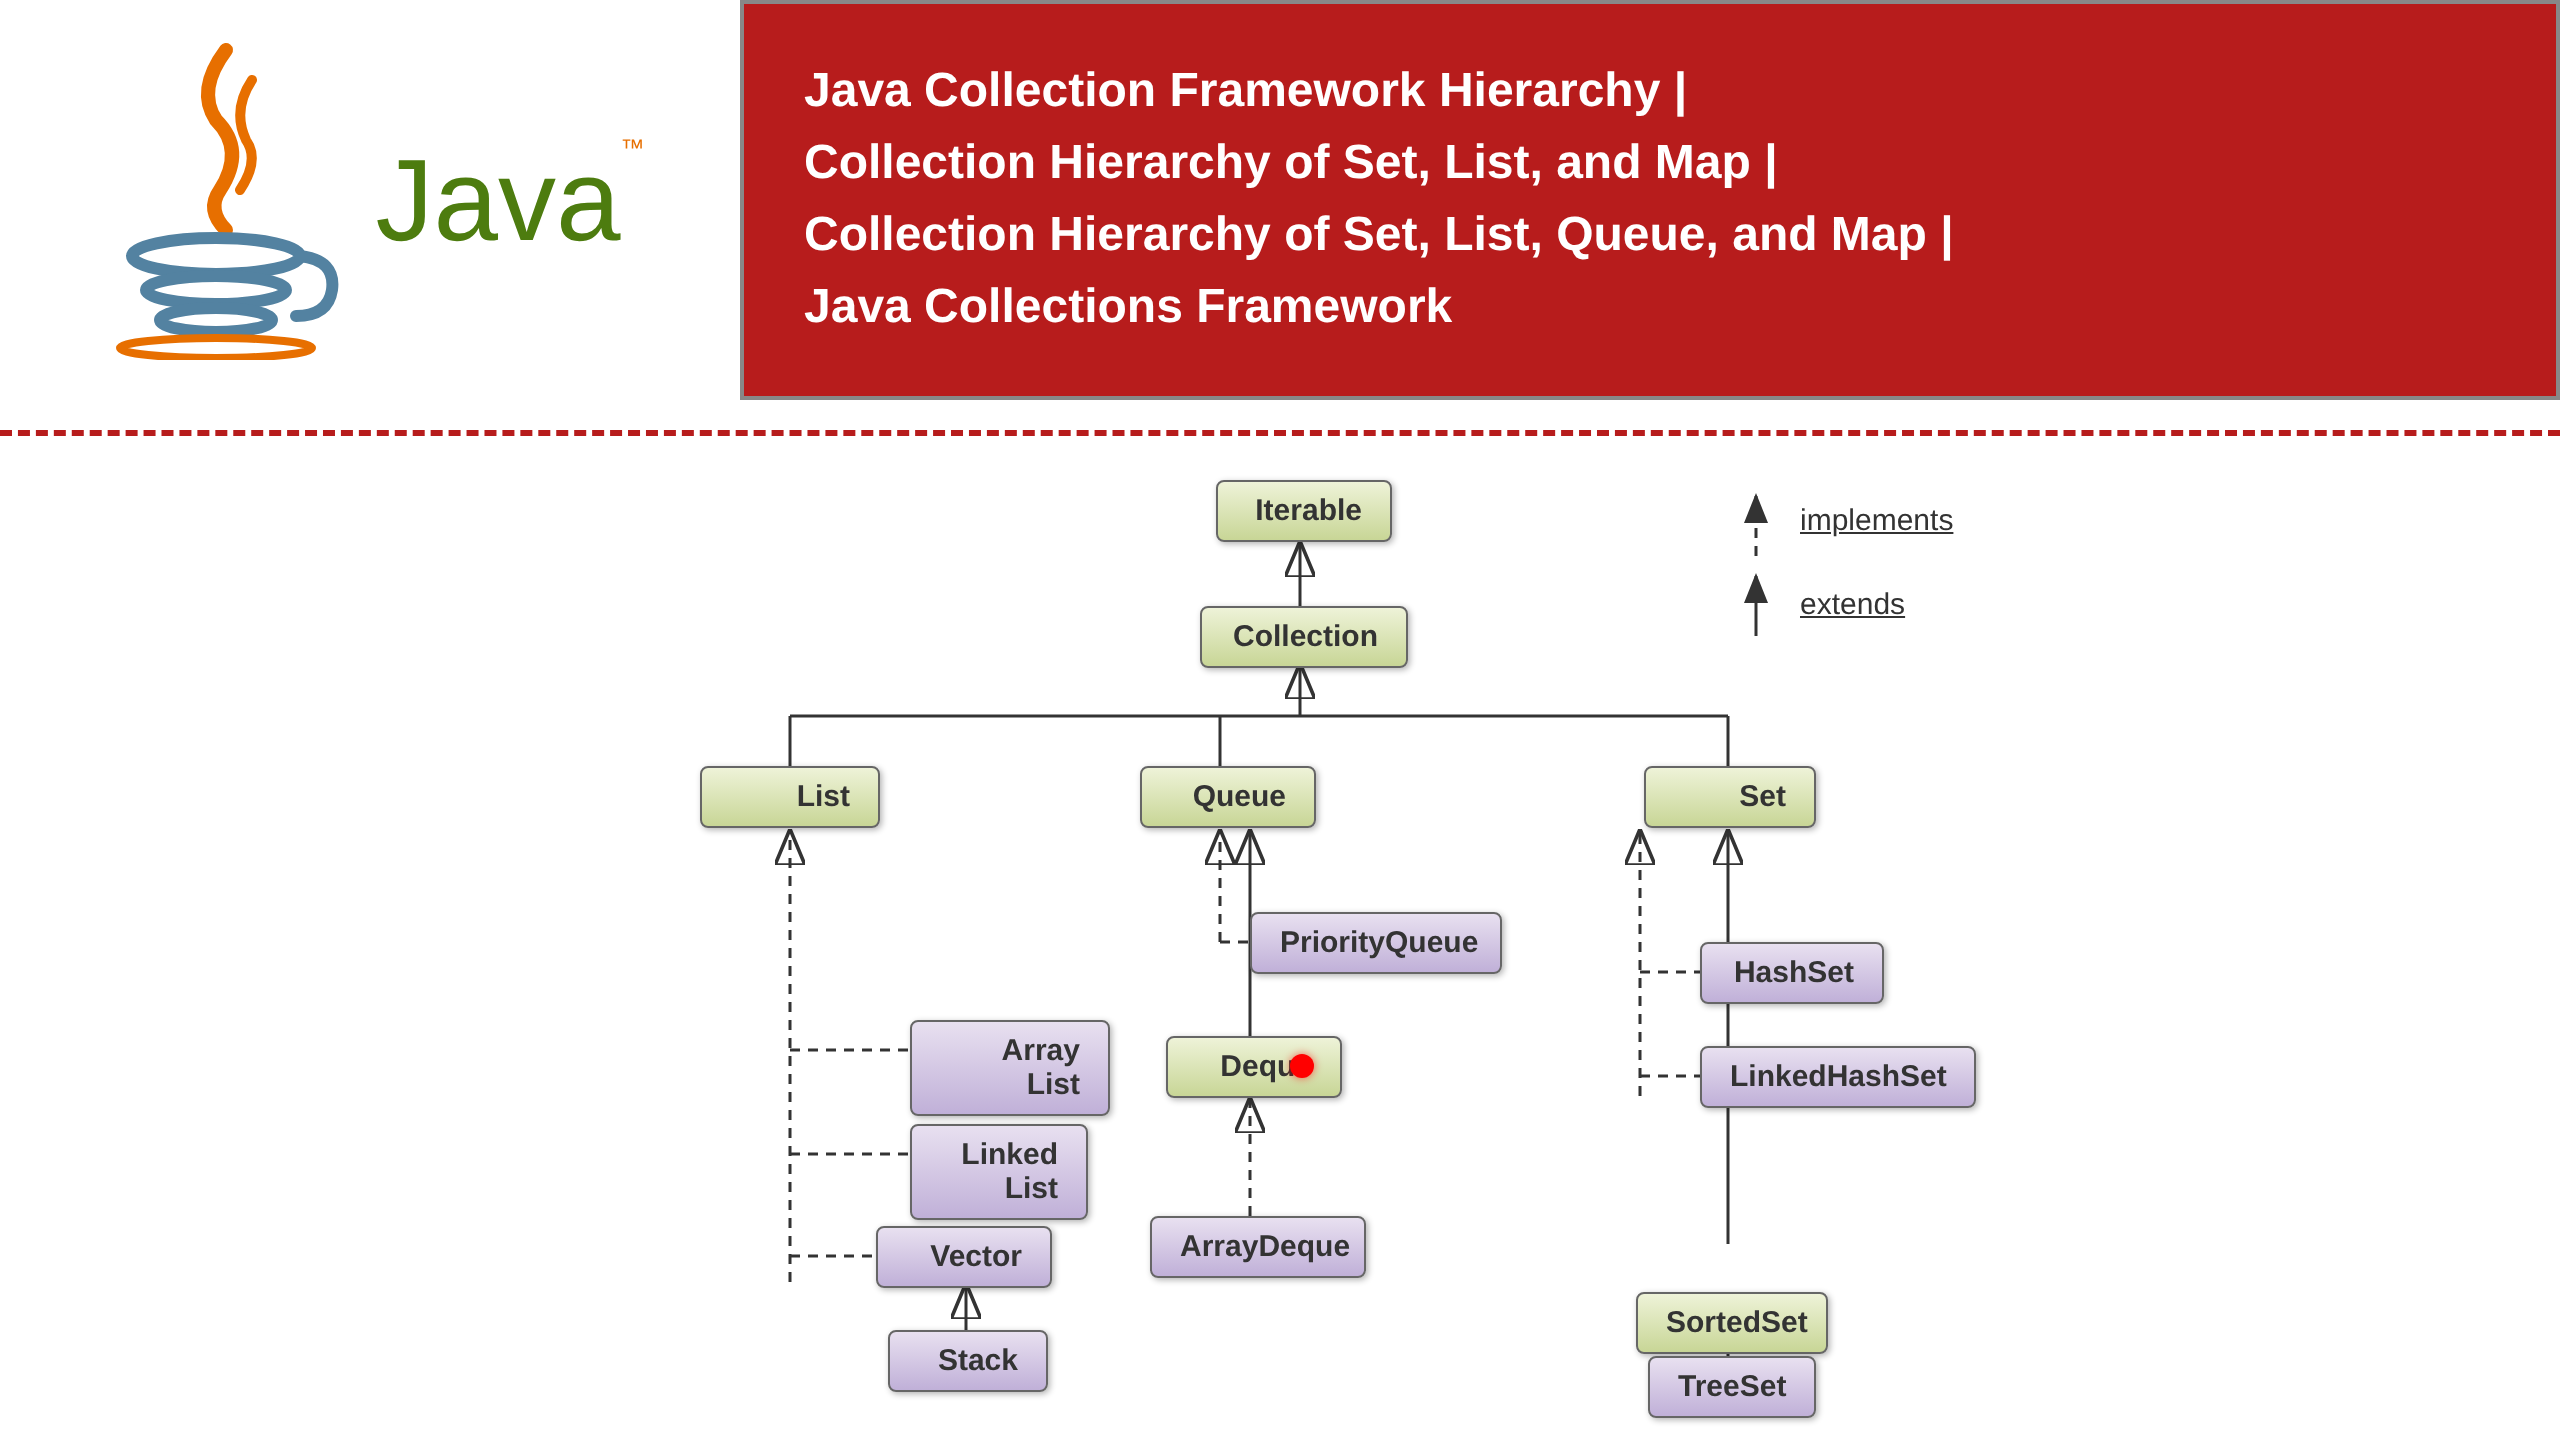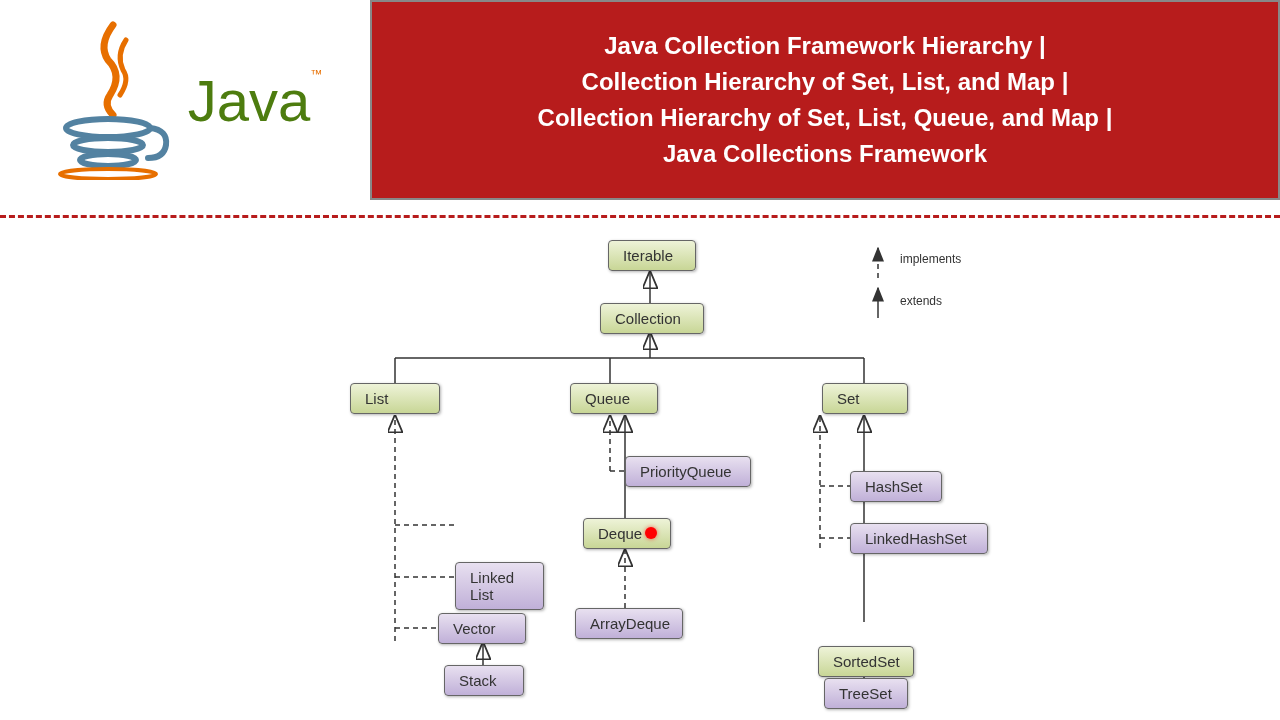--- a/index.html
+++ b/index.html
@@ -4,32 +4,32 @@
 <style>
   * { box-sizing: border-box; margin: 0; padding: 0; }
   body { width: 1280px; height: 720px; background: #fff; font-family: Arial, sans-serif; position: relative; overflow: hidden; }
   
   .header { display: flex; align-items: stretch; height: 200px; }
   .logo-section { width: 370px; display: flex; align-items: center; justify-content: center; gap: 10px; padding: 10px; }
   .java-logo { width: 130px; height: 160px; position: relative; }
   .java-text { font-size: 58px; font-weight: normal; color: #4d7c0f; font-family: Arial, sans-serif; }
   .tm { font-size: 12px; color: #e76f00; vertical-align: top; }
   
-  .title-section { flex: 1; background: #b71c1c; color: #fff; display: flex; flex-direction: column; justify-content: center; align-items: center; padding: 20px 30px; border: 2px solid #888; }
+  .title-section { flex: 1; background: #b71c1c; color: #fff; display: flex; flex-direction: column; justify-content: center; align-items: flex-start; padding: 20px 30px; border: 2px solid #888; }
   .title-line { font-size: 24px; font-weight: bold; text-align: center; line-height: 1.5; }
   
   .divider { border-top: 3px dashed #b71c1c; margin: 15px 0 10px 0; }
   
   .diagram { position: relative; width: 1280px; height: 480px; }
   
-  .node { position: absolute; border: 1px solid #666; border-radius: 4px; padding: 6px 14px; font-size: 15px; font-weight: normal; text-align: left; box-shadow: 1px 1px 3px rgba(0,0,0,0.3); }
+  .node { position: absolute; border: 1px solid #666; border-radius: 4px; padding: 6px 14px; font-size: 15px; font-weight: bold; text-align: right; box-shadow: 1px 1px 3px rgba(0,0,0,0.3); }
   .interface { background: linear-gradient(to bottom, #eef3d8, #c8d696); color: #333; }
   .class { background: linear-gradient(to bottom, #e8e0f0, #c0b0d8); color: #333; }
   
-  .legend { position: absolute; font-size: 12px; color: #333; display: flex; align-items: center; gap: 8px; }
+  .legend { position: absolute; font-size: 15px; color: #333; display: flex; align-items: center; gap: 8px; text-decoration: underline; }
   
   svg.arrows { position: absolute; top: 0; left: 0; width: 1280px; height: 480px; pointer-events: none; }
   
   .cursor-dot { position: absolute; width: 12px; height: 12px; background: #ff0000; border-radius: 50%; box-shadow: 0 0 4px rgba(255,0,0,0.6); }
 </style>
 </head>
 <body>
 
 <div class="header">
   <div class="logo-section">
@@ -102,20 +102,21 @@
 
     <line x1="878" y1="50" x2="878" y2="20" stroke="#333" stroke-width="1.5" stroke-dasharray="5,4" marker-end="url(#tri-filled)"></line>
     <line x1="878" y1="90" x2="878" y2="60" stroke="#333" stroke-width="1.5" marker-end="url(#tri-filled)"></line>
   </svg>
 
   <div class="node interface" style="left:608px; top:12px; width:88px;">Iterable</div>
   <div class="node interface" style="left:600px; top:75px; width:104px;">Collection</div>
   <div class="node interface" style="left:350px; top:155px; width:90px;">List</div>
   <div class="node interface" style="left:570px; top:155px; width:88px;">Queue</div>
   <div class="node interface" style="left:822px; top:155px; width:86px;">Set</div>
+  <div class="node class" style="left:455px; top:282px; width:100px;">Array List</div>
   <div class="node class" style="left:455px; top:334px; width:89px;">Linked List</div>
   <div class="node class" style="left:438px; top:385px; width:88px;">Vector</div>
   <div class="node class" style="left:444px; top:437px; width:80px;">Stack</div>
   <div class="node class" style="left:625px; top:228px; width:126px;">PriorityQueue</div>
   <div class="node interface" style="left:583px; top:290px; width:88px;">Deque</div>
   <div class="node class" style="left:575px; top:380px; width:108px;">ArrayDeque</div>
   <div class="node class" style="left:850px; top:243px; width:92px;">HashSet</div>
   <div class="node class" style="left:850px; top:295px; width:138px;">LinkedHashSet</div>
   <div class="node interface" style="left:818px; top:394px; width:96px;margin-top:24px;">SortedSet</div>
   <div class="node class" style="left:824px; top:450px; width:84px;">TreeSet</div>

